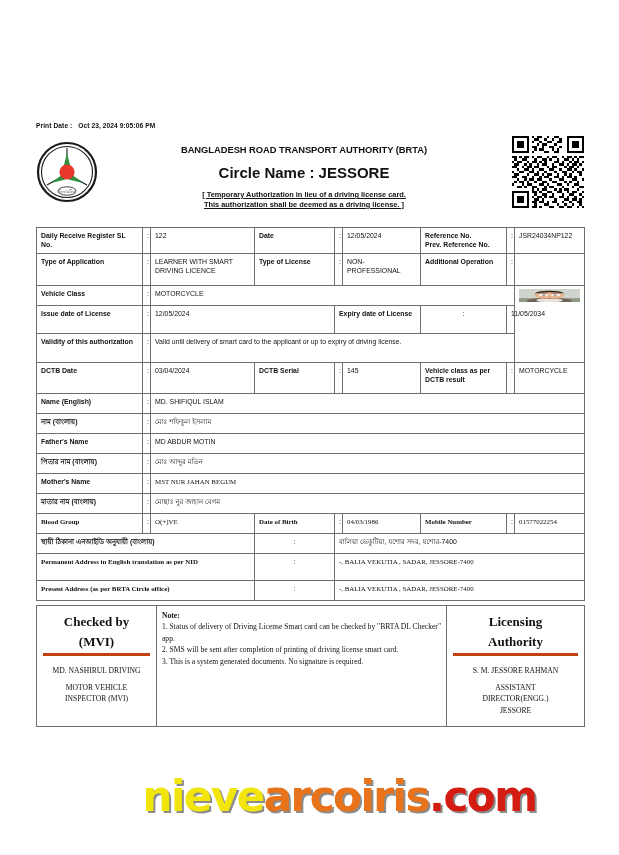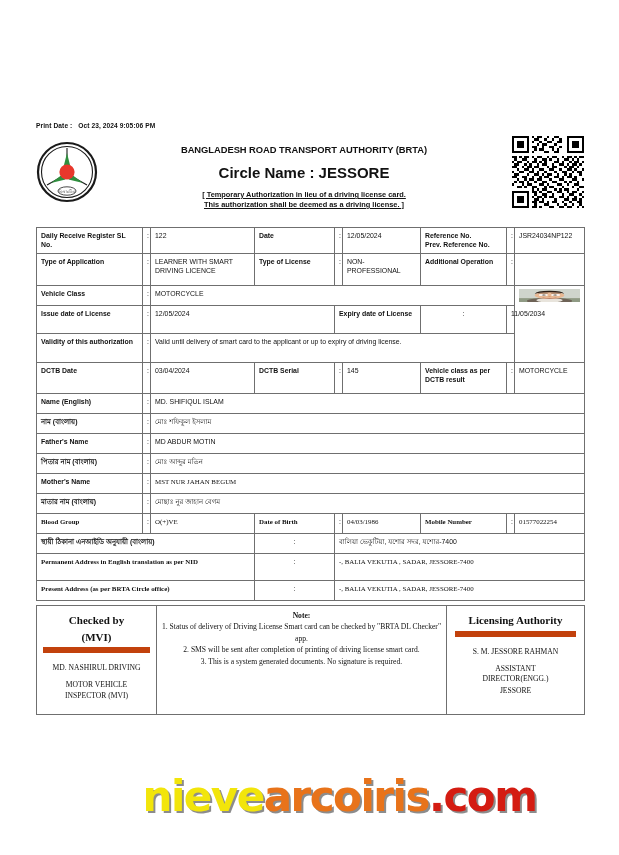--- a/index.html
+++ b/index.html
@@ -55,27 +55,27 @@
   
   table.foot{
     position:absolute;left:36px;top:605px;width:548px;
     border-collapse:collapse;table-layout:fixed;
   }
   table.foot td{
     border:1px solid #6f6f6f;vertical-align:top;
     font-family:"Liberation Serif",serif;font-size:7.6px;line-height:1.5;
   }
   .sigbox{text-align:center;padding:6px 6px 10px 6px;height:92px;}
-  .sigtitle{font-weight:bold;display:inline-block;border-bottom:6px solid #c2410c;
-            padding:0 14px 2px 14px;margin-bottom:9px;font-size:11px;}
+  .sigtitle{font-weight:bold;display:inline-block;border-bottom:3px solid #c2410c;
+            padding:0 14px 2px 14px;margin-bottom:9px;font-size:13px;}
   .signame{margin-bottom:7px;}
   .sigrole{line-height:1.35;}
   .notebox{padding:4px 5px 6px 5px;}
   .notebox .nt{font-weight:bold;}
-  .notebox p{margin:0;text-align:center;}
+  .notebox p{margin:0;}
 
   
   .mark{
     position:absolute;left:0;top:772px;width:619px;text-align:center;
     font-family:"DejaVu Sans",sans-serif;
     font-size:42px;font-weight:bold;letter-spacing:-1.5px;
     text-shadow:2px 2px 0 rgba(0,0,0,.45);
     margin-left:30px;
   }
   .mk1{color:#f2e50b;}

